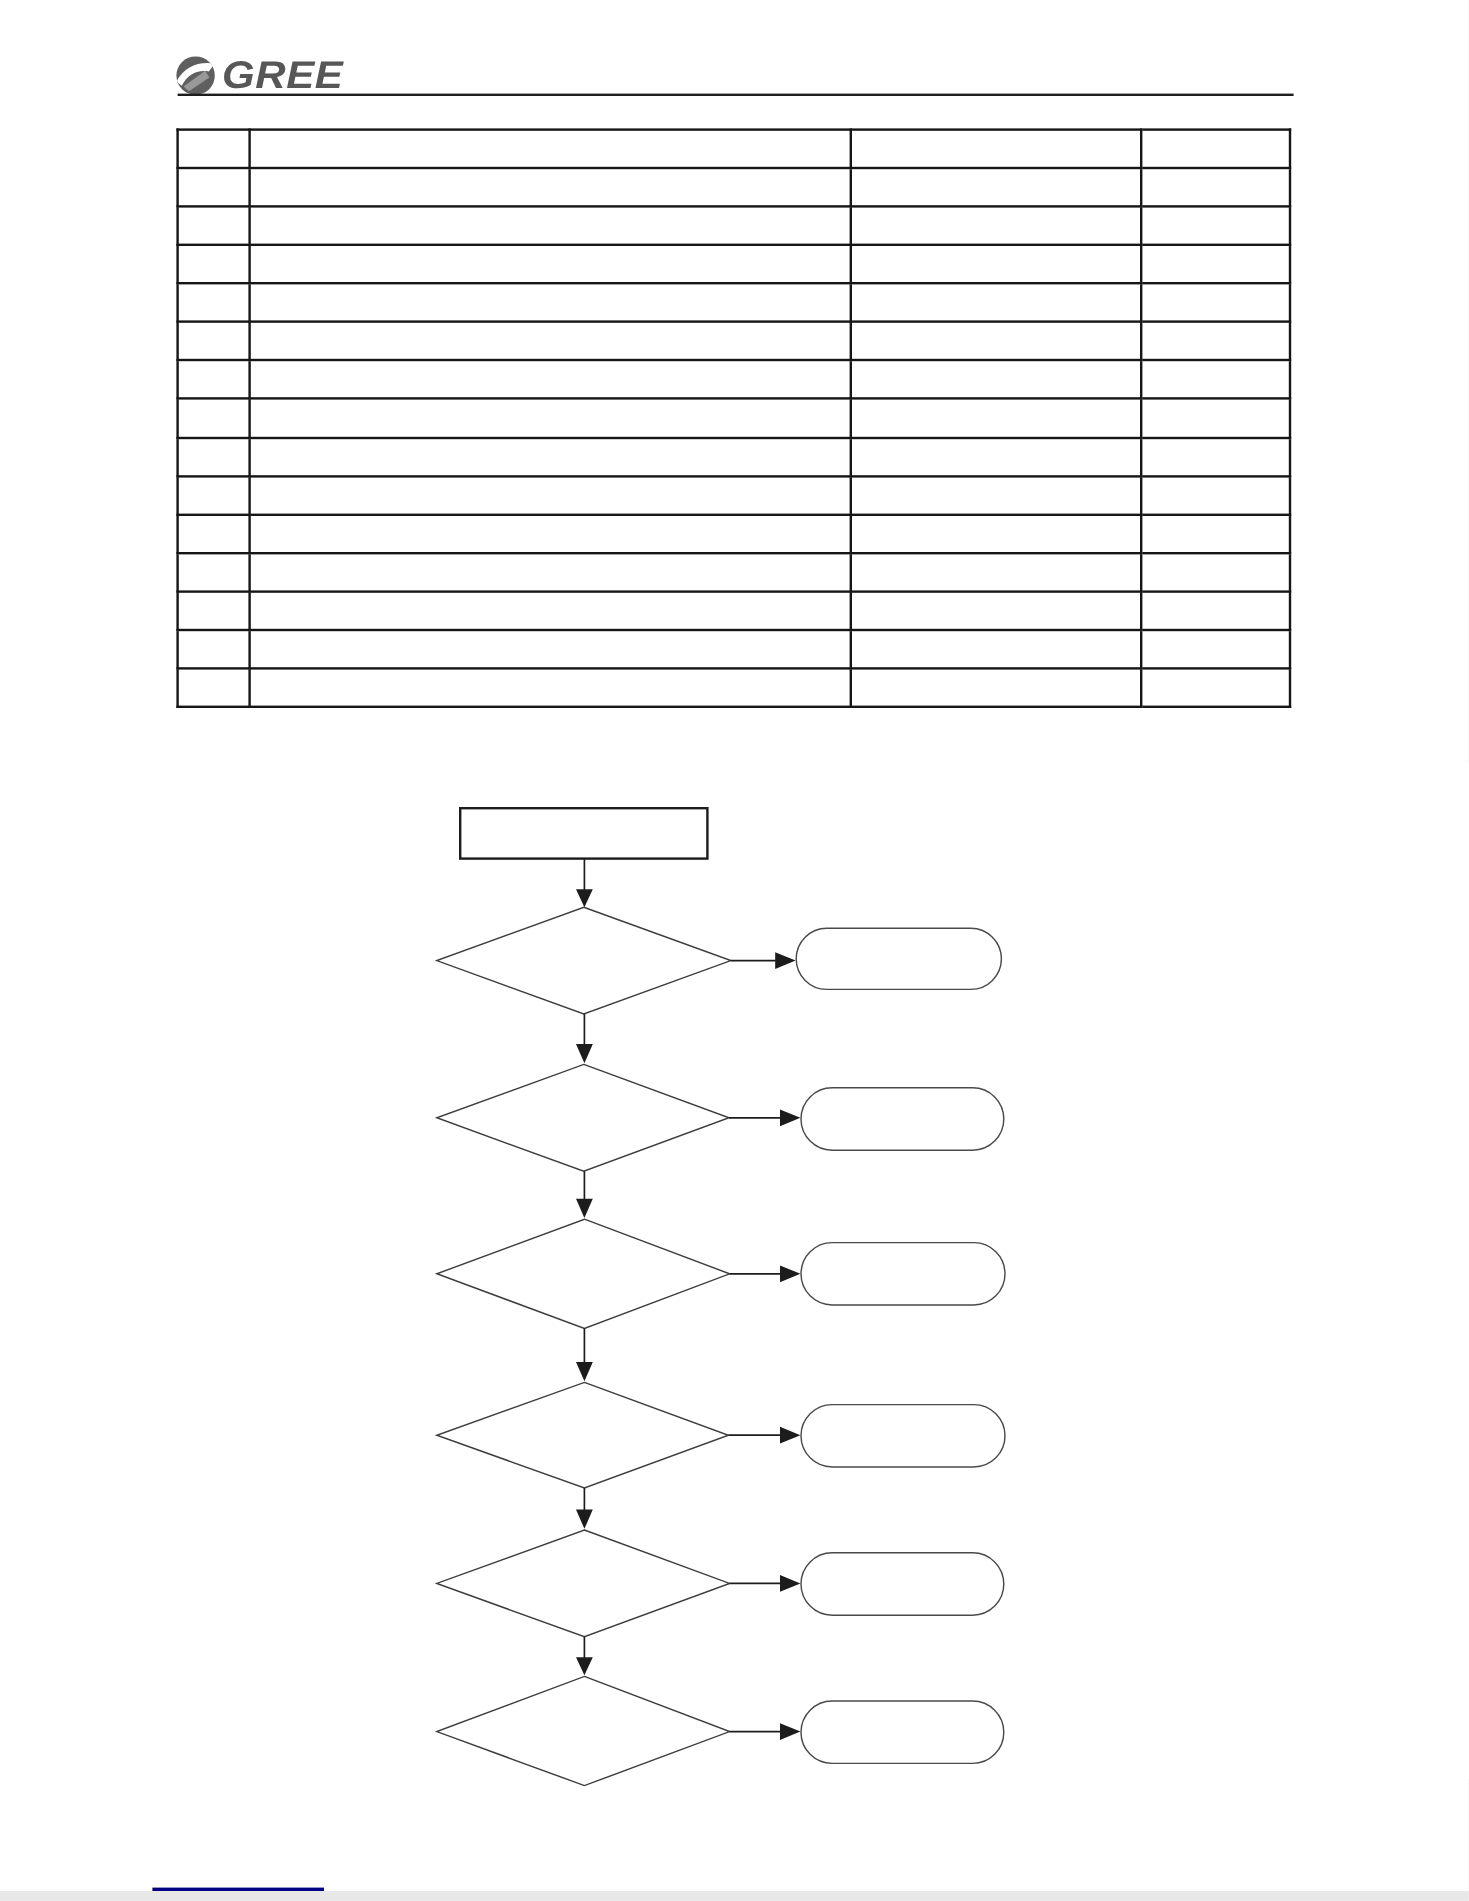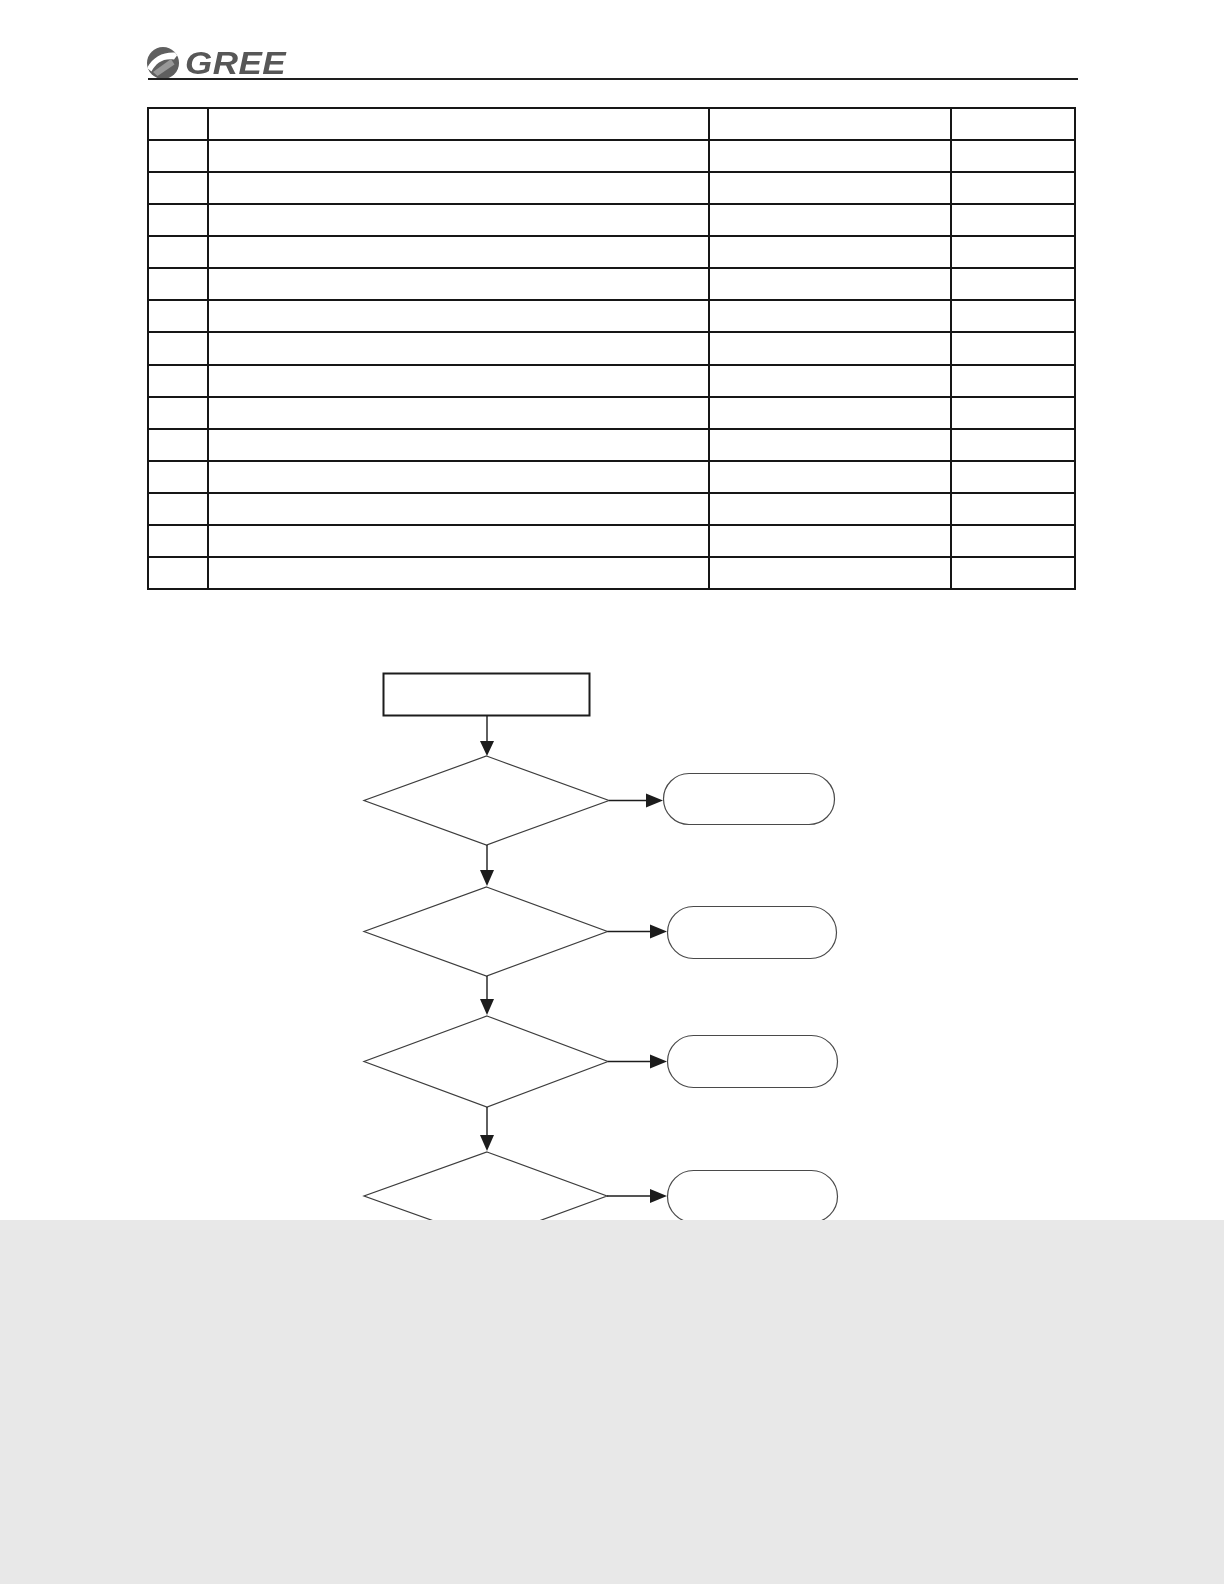--- a/index.html
+++ b/index.html
@@ -1,18 +1,18 @@
 <!DOCTYPE html>
 <html><head>
 <meta charset="utf-8">
 <style>
   html,body{margin:0;padding:0;background:#e8e8e8;}
   .page{
     position:relative;
-    width:1224px;height:1220px;
+    width:1224px;height:1576px;
     background:#ffffff;
     margin:0 auto;
     overflow:hidden;
     font-family:"Liberation Sans", sans-serif;
   }
   
   .logo{
     position:absolute;left:146px;top:45px;
     display:flex;align-items:center;gap:5px;
   }

